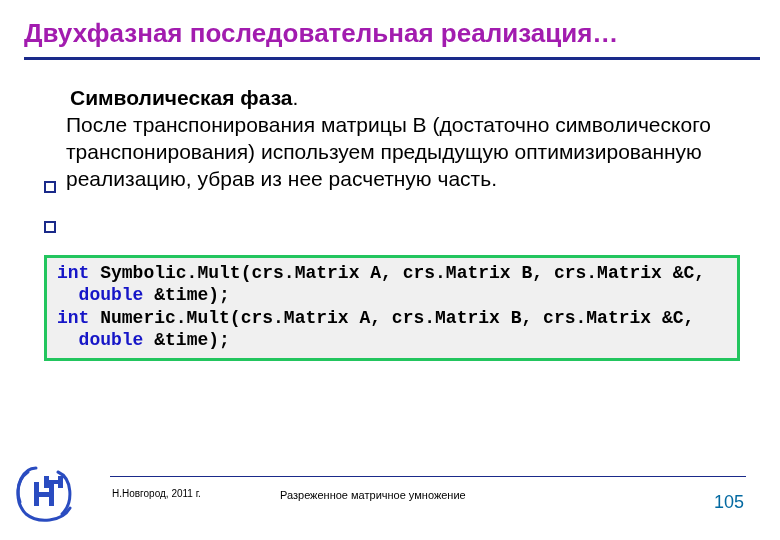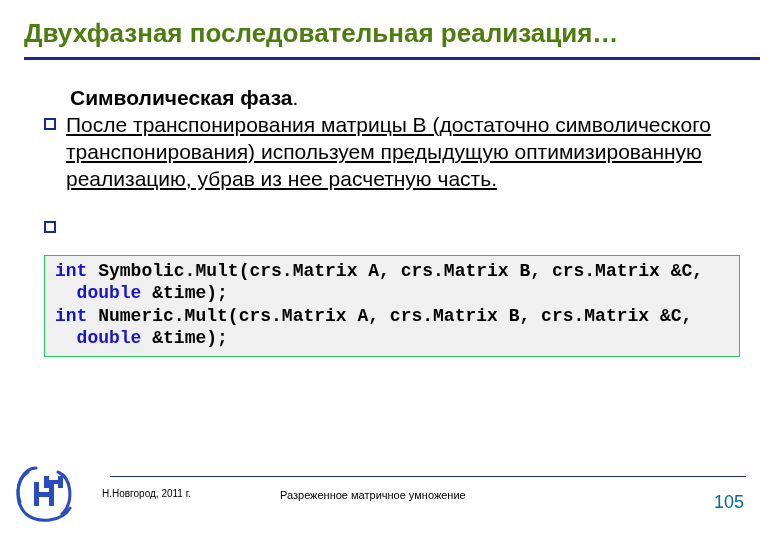--- a/index.html
+++ b/index.html
@@ -15,53 +15,52 @@
     width: 100%;
     height: 100%;
     padding: 18px 0 0 0;
   }
   .title-block {
     padding: 0 20px 0 24px;
   }
   .title {
     font-size: 26px;
     font-weight: bold;
-    color: #4d7c0f;
+    color: #a21caf;
     line-height: 1.2;
     padding-bottom: 8px;
     border-bottom: 3px solid #1a2a8a;
   }
   .content {
     padding: 26px 40px 0 44px;
     font-size: 21px;
     color: #000;
   }
   .subhead {
     font-weight: bold;
     margin-bottom: 2px;
     margin-left: 26px;
   }
   .subhead .dot { font-weight: normal; }
   .bullet-row {
     display: flex;
-    align-items: flex-start;
+    align-items: flex-end;
     margin-bottom: 22px;
-    text-decoration: underline;
   }
   .bullet-marker {
     flex: 0 0 22px;
     margin-top: 6px;
   }
   .bullet-marker svg { display: block; }
   .bullet-text {
     line-height: 1.28;
   }
   .codebox {
     margin: 4px 0 0 0;
-    border: 1px solid #22c55e;
+    border: 3px solid #22c55e;
     background: #f0f0f0;
     padding: 4px 10px 6px 10px;
     font-family: "Courier New", Courier, monospace;
     font-size: 18px;
     font-weight: bold;
     line-height: 1.25;
     white-space: pre;
     color: #000;
   }
   .kw { color: #1616c7; font-weight: bold; }
@@ -70,21 +69,21 @@
     left: 0; right: 0; bottom: 14px;
     height: 60px;
   }
   .footer-line {
     position: absolute;
     left: 110px; right: 34px; top: 10px;
     border-top: 1px solid #1a2a8a;
   }
   .footer-location {
     position: absolute;
-    left: 102px;
+    left: 112px;
     top: 22px;
     font-size: 10px;
     color: #000;
   }
   .footer-center {
     position: absolute;
     left: 280px;
     top: 23px;
     font-size: 11px;
     color: #000;

